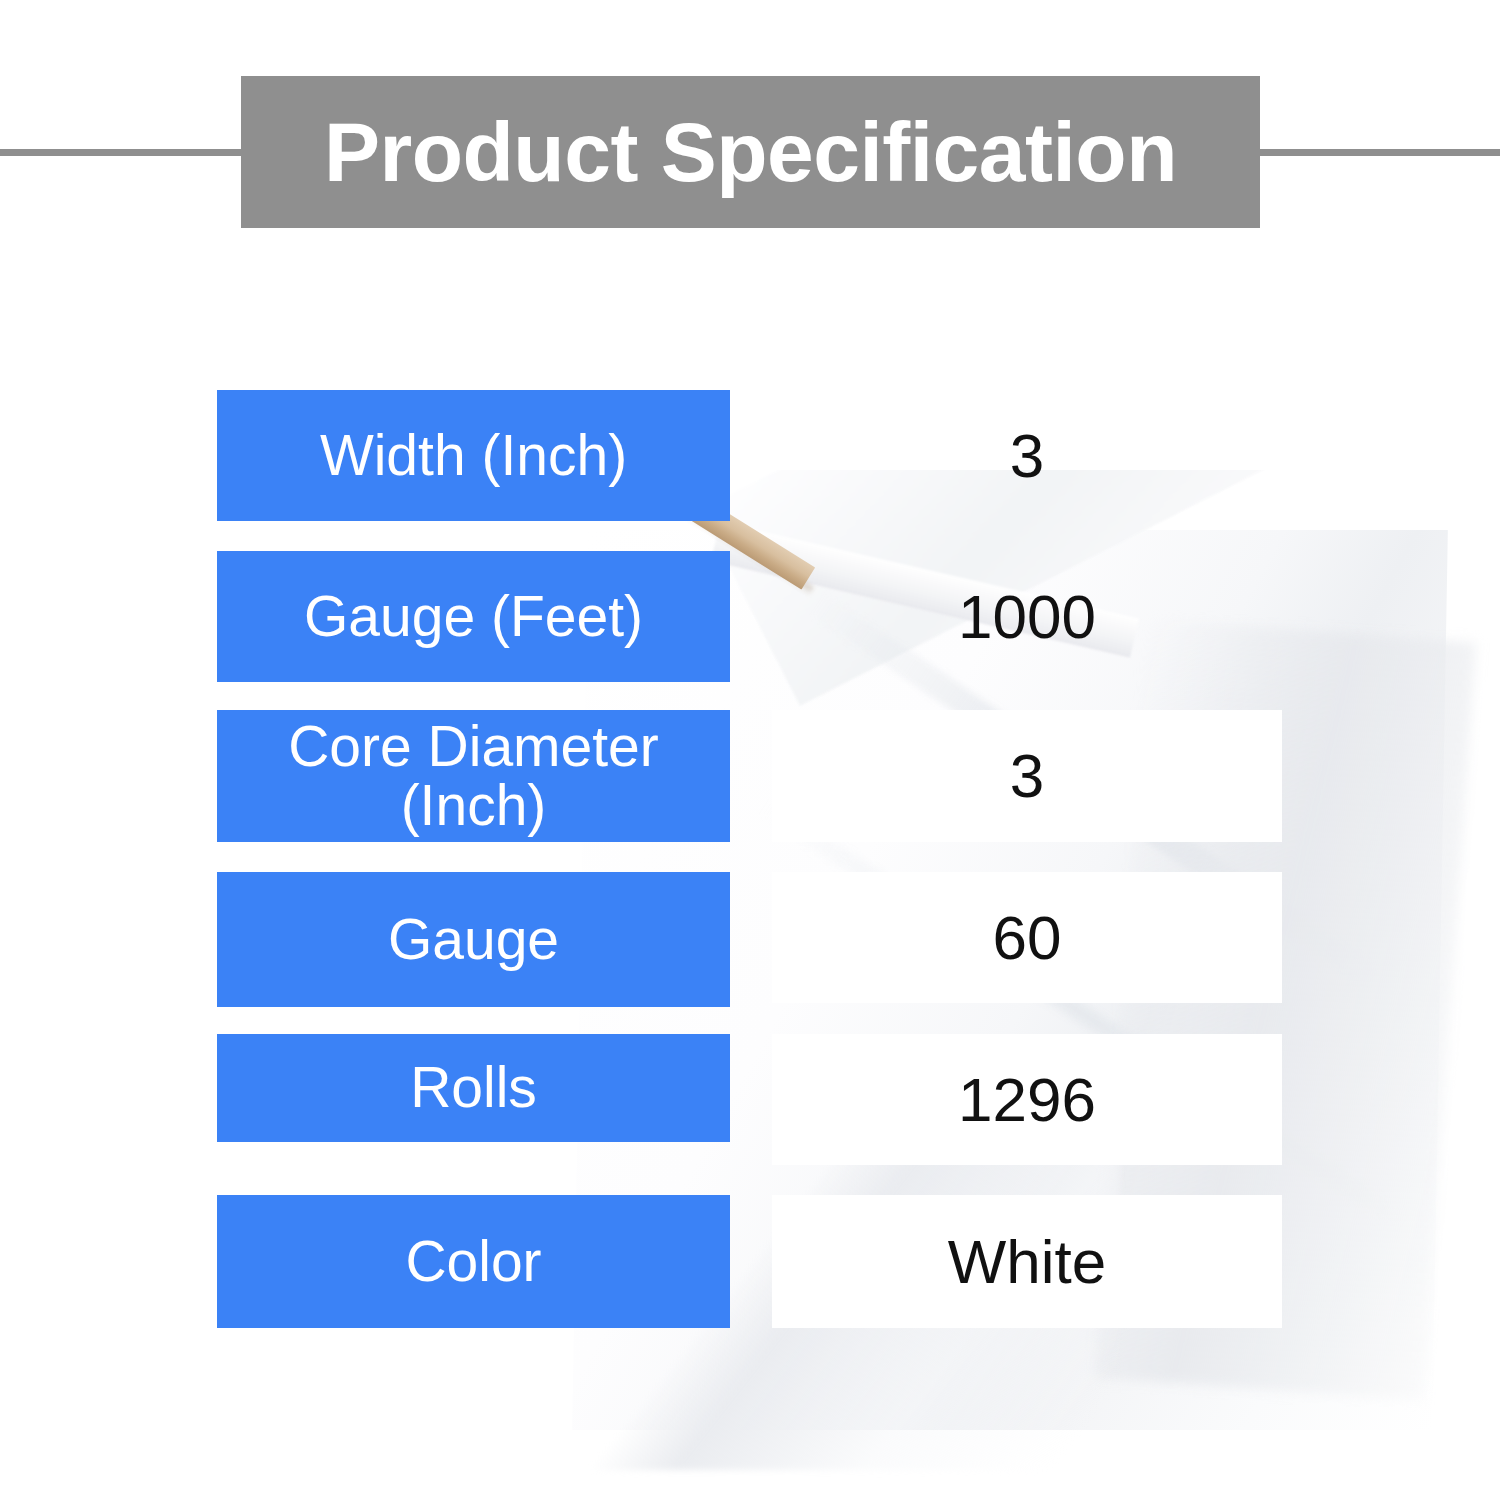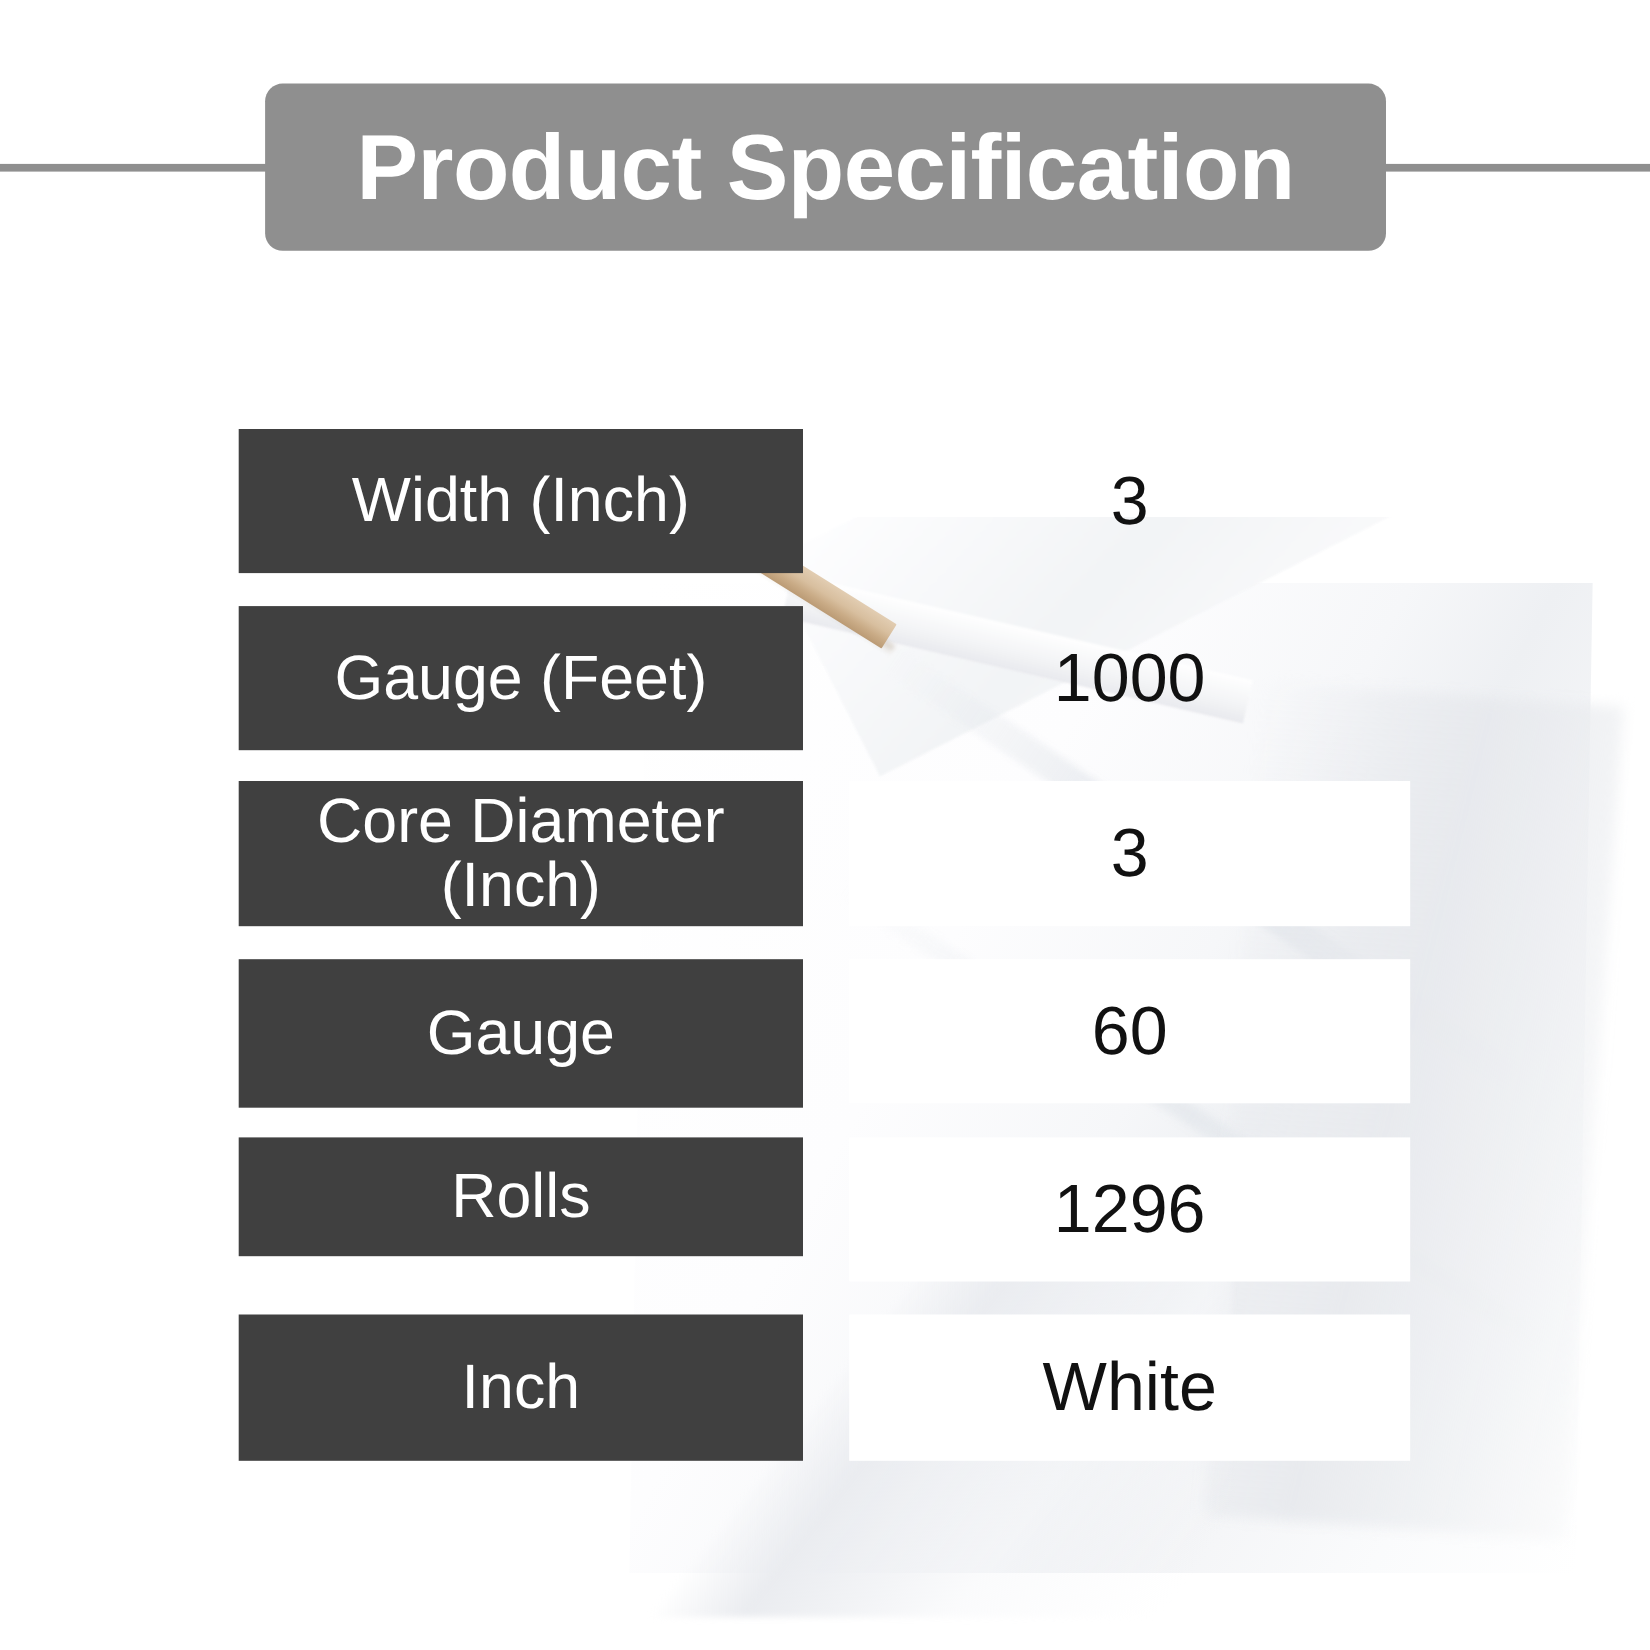--- a/index.html
+++ b/index.html
@@ -151,21 +151,20 @@
   #header-banner {
     position: absolute;
     left: 241px;
     top: 76px;
     width: 1019px;
     height: 152px;
     background: #8f8f8f;
     display: flex;
     align-items: center;
     justify-content: center;
-    border-radius: 16px;
   }
   #header-title {
     color: #ffffff;
     font-size: 84px;
     font-weight: bold;
     letter-spacing: -0.5px;
     line-height: 1;
     white-space: nowrap;
   }
 
@@ -179,21 +178,21 @@
   }
   .spec-row {
     position: absolute;
     left: 0;
     width: 1500px;
   }
   .spec-label {
     position: absolute;
     left: 217px;
     width: 513px;
-    background: #404040;
+    background: #3b82f6;
     color: #ffffff;
     font-size: 57px;
     font-weight: 300;
     line-height: 1.04;
     letter-spacing: 0px;
     display: flex;
     align-items: center;
     justify-content: center;
     text-align: center;
     box-sizing: border-box;
@@ -262,18 +261,18 @@
       <div class="spec-label" style="top:0;height:135px;">Gauge</div>
       <div class="spec-value" style="top:0;height:131px;">60</div>
     </div>
 
     <div class="spec-row" style="top:1034px;height:131px;">
       <div class="spec-label" style="top:0;height:108px;">Rolls</div>
       <div class="spec-value" style="top:0;height:131px;">1296</div>
     </div>
 
     <div class="spec-row" style="top:1195px;height:133px;">
-      <div class="spec-label" style="top:0;height:133px;">Inch</div>
+      <div class="spec-label" style="top:0;height:133px;">Color</div>
       <div class="spec-value" style="top:0;height:133px;text-align:center;">White</div>
     </div>
 
   </div>
 </div>
 
 </body></html>

